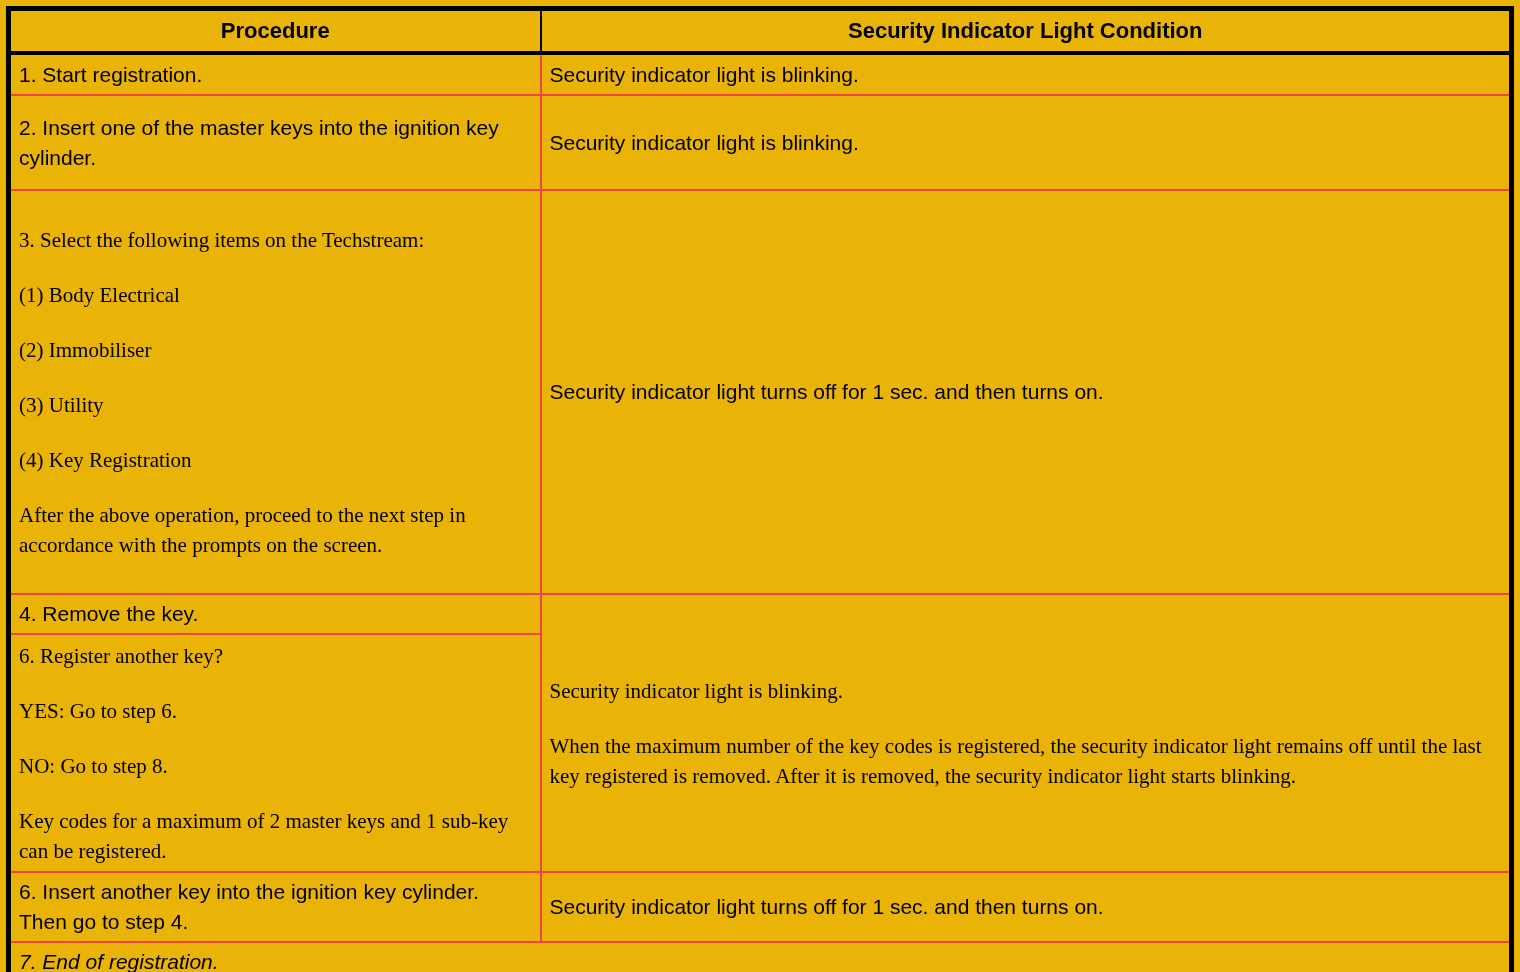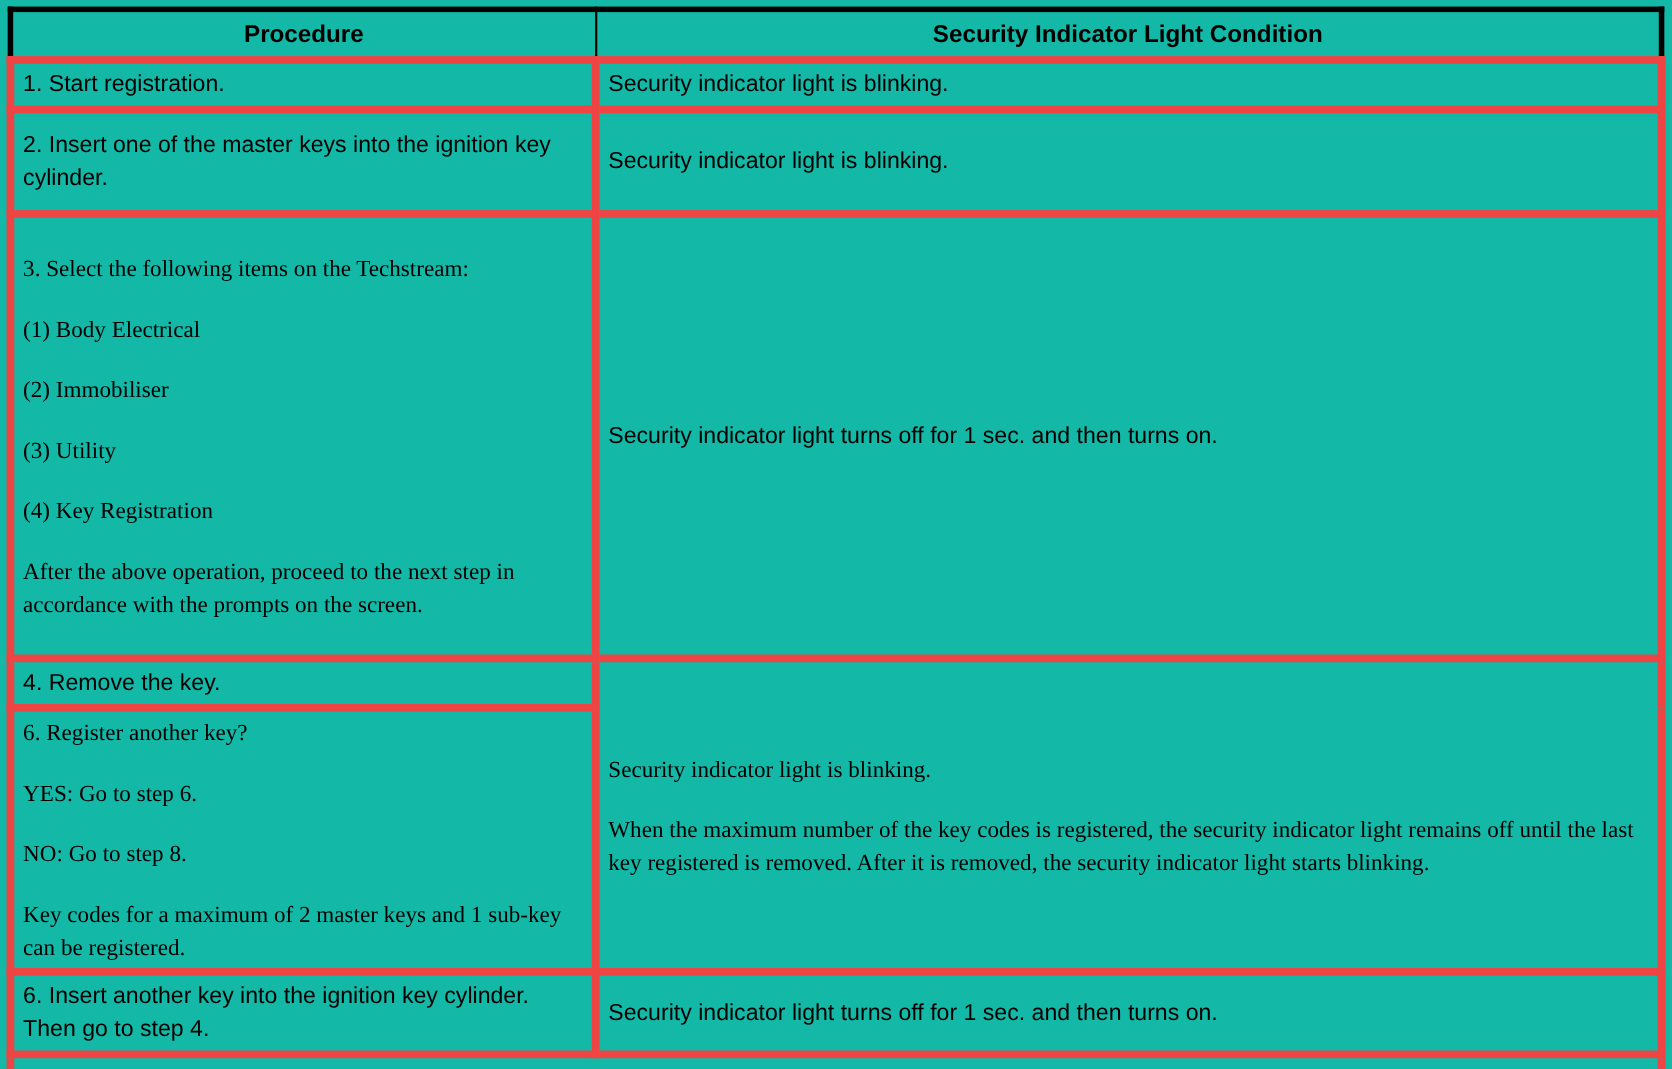--- a/index.html
+++ b/index.html
@@ -7,21 +7,21 @@
     padding: 0;
     background: #ffffff;
     color: #000000;
     font-family: "Liberation Sans", sans-serif;
   }
   .page {
     width: 1520px;
     height: 972px;
     box-sizing: border-box;
     padding: 6px;
-    background: #14b8a6;
+    background: #eab308;
   }
   table.proc-table {
     width: 100%;
     height: 956px;
     border-collapse: collapse;
     table-layout: fixed;
     border: 5px solid #000000;
   }
   col.col-procedure { width: 532px; }
   col.col-condition { width: auto; }
@@ -30,21 +30,21 @@
     border: 2px solid #000000;
     border-bottom: 4px solid #000000;
     font-size: 22px;
     font-weight: bold;
     text-align: center;
     vertical-align: middle;
     padding: 2px 6px;
     height: 36px;
   }
   td.cell {
-    border: 7px solid #ef4444;
+    border: 2px solid #ef4444;
     font-size: 21px;
     line-height: 30px;
     text-align: left;
     vertical-align: middle;
     padding: 4px 8px;
     overflow: hidden;
   }
   td.cell p {
     margin: 25px 0;
     font-family: Liberation Serif, serif;

